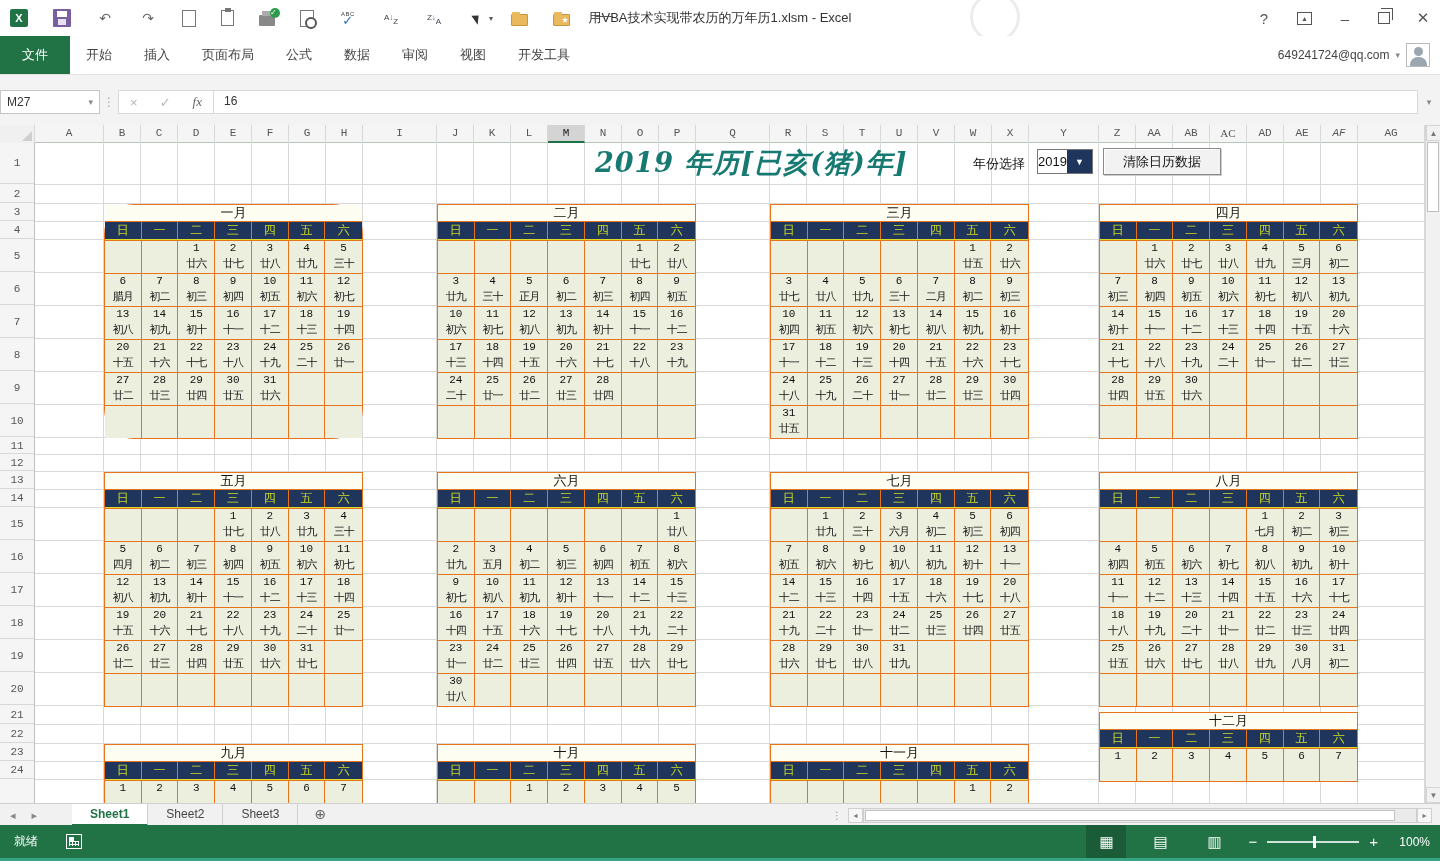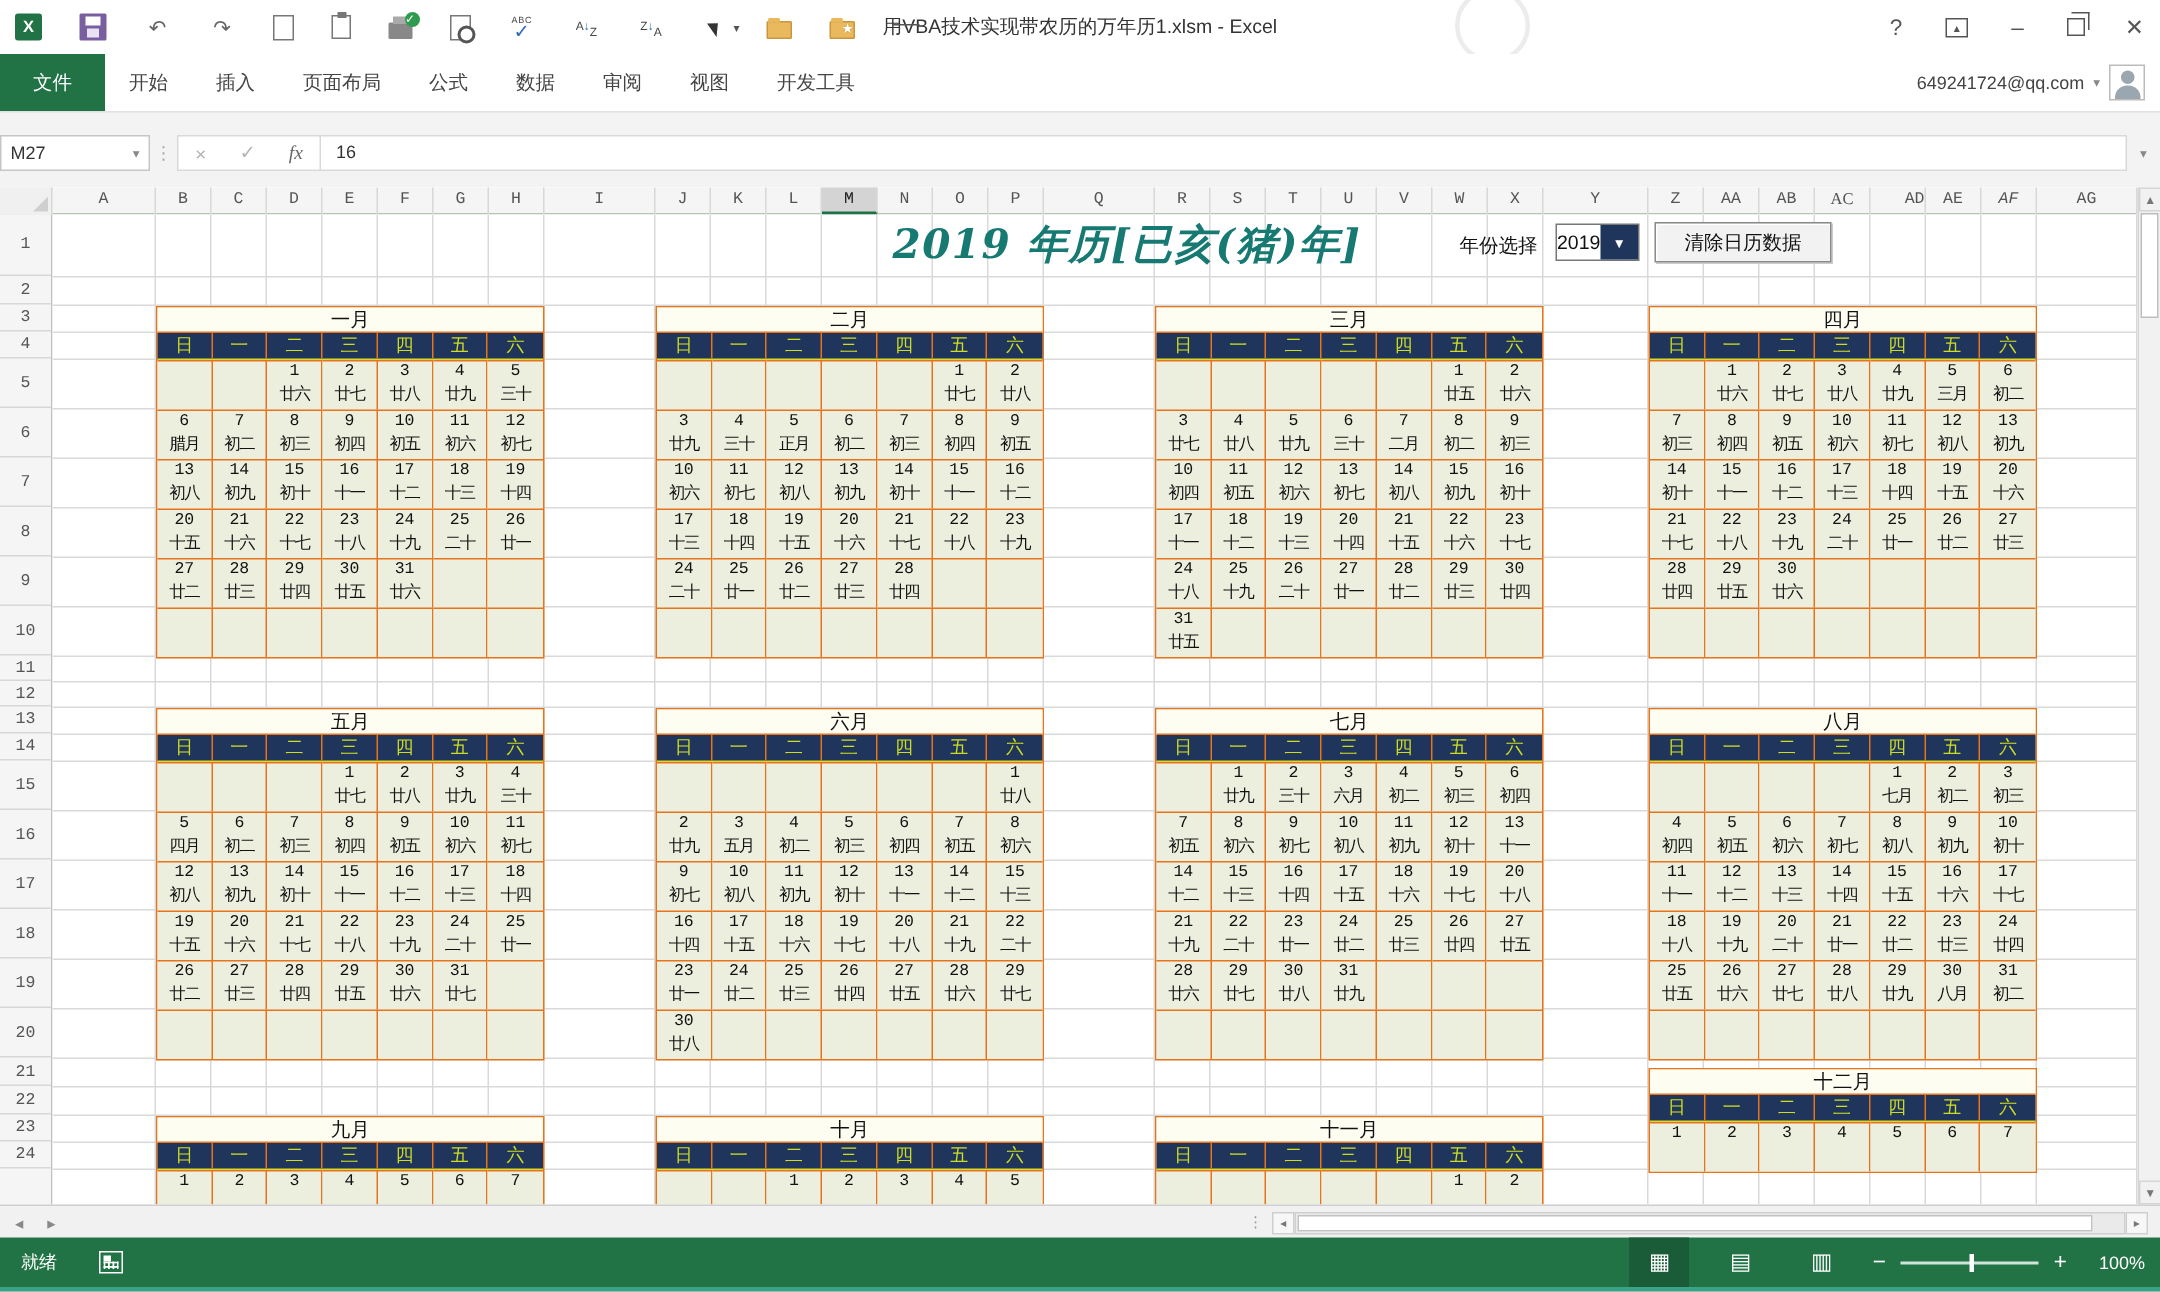--- a/index.html
+++ b/index.html
@@ -248,21 +248,21 @@
         <div class="ch" style="width: 37px;">T</div>
         <div class="ch" style="width: 37px;">U</div>
         <div class="ch" style="width: 37px;">V</div>
         <div class="ch" style="width: 37px;">W</div>
         <div class="ch" style="width: 37px;">X</div>
         <div class="ch" style="width: 70px;">Y</div>
         <div class="ch" style="width: 37px;">Z</div>
         <div class="ch" style="width: 37px;">AA</div>
         <div class="ch" style="width: 37px;">AB</div>
         <div class="ch" style="width: 37px; font-family: Liberation Serif, serif;">AC</div>
-        <div class="ch" style="width: 37px; text-align: right;">AD</div>
+        <div class="ch" style="width: 37px;">AD</div>
         <div class="ch" style="width: 37px; text-align: center;">AE</div>
         <div class="ch" style="width: 37px; font-style: italic;">AF</div>
         <div class="ch" style="width: 67px;">AG</div>
       </div>
     <div class="rowheaders" id="rowheaders">
         <div class="rh" style="top: 0px; height: 41px;">1</div>
         <div class="rh" style="top: 42px; height: 18px;">2</div>
         <div class="rh" style="top: 61px; height: 17px;">3</div>
         <div class="rh" style="top: 79px; height: 17px;">4</div>
         <div class="rh" style="top: 97px; height: 32px;">5</div>
@@ -348,21 +348,21 @@
           <div class="gl" style="top: 636px; left: 0px; height: 1px; width: 1390px;"></div>
         </div>
       <div class="sheettitle">2019 年历[已亥(猪)年]</div>
       <div class="yearlabel">年份选择</div>
       <div class="yearbox">
         <span>2019</span>
         <span class="yeardd">▼</span>
       </div>
       <div class="clearbtn">清除日历数据</div>
       <div id="months">
-          <div class="month" style="left: 69px; top: 61px;">
+          <div class="month" style="left: 69px; top: 61px; border-radius: 30px;">
             <div class="mtitle">一月</div>
             <div class="mhead">
               <div class="wd">日</div>
               <div class="wd">一</div>
               <div class="wd">二</div>
               <div class="wd">三</div>
               <div class="wd">四</div>
               <div class="wd">五</div>
               <div class="wd">六</div>
             </div>
@@ -1745,20 +1745,26 @@
       <div class="vthumb"></div>
       <div class="varrow vdown">▼</div>
     </div>
   </div>
 
   <div class="tabsrow">
     <div class="snav">
       <span>◂</span>
       <span>▸</span>
     </div>
+    <div class="stabs" id="stabs">
+        <div class="stab active">Sheet1</div>
+        <div class="stab">Sheet2</div>
+        <div class="stab">Sheet3</div>
+        <div class="addsheet">⊕</div>
+      </div>
     <div class="hscroll">
       <span class="hs-handle">⋮</span>
       <span class="hs-btn">◂</span>
       <div class="hs-track">
         <div class="hs-thumb"></div>
       </div>
       <span class="hs-btn">▸</span>
     </div>
   </div>
 

